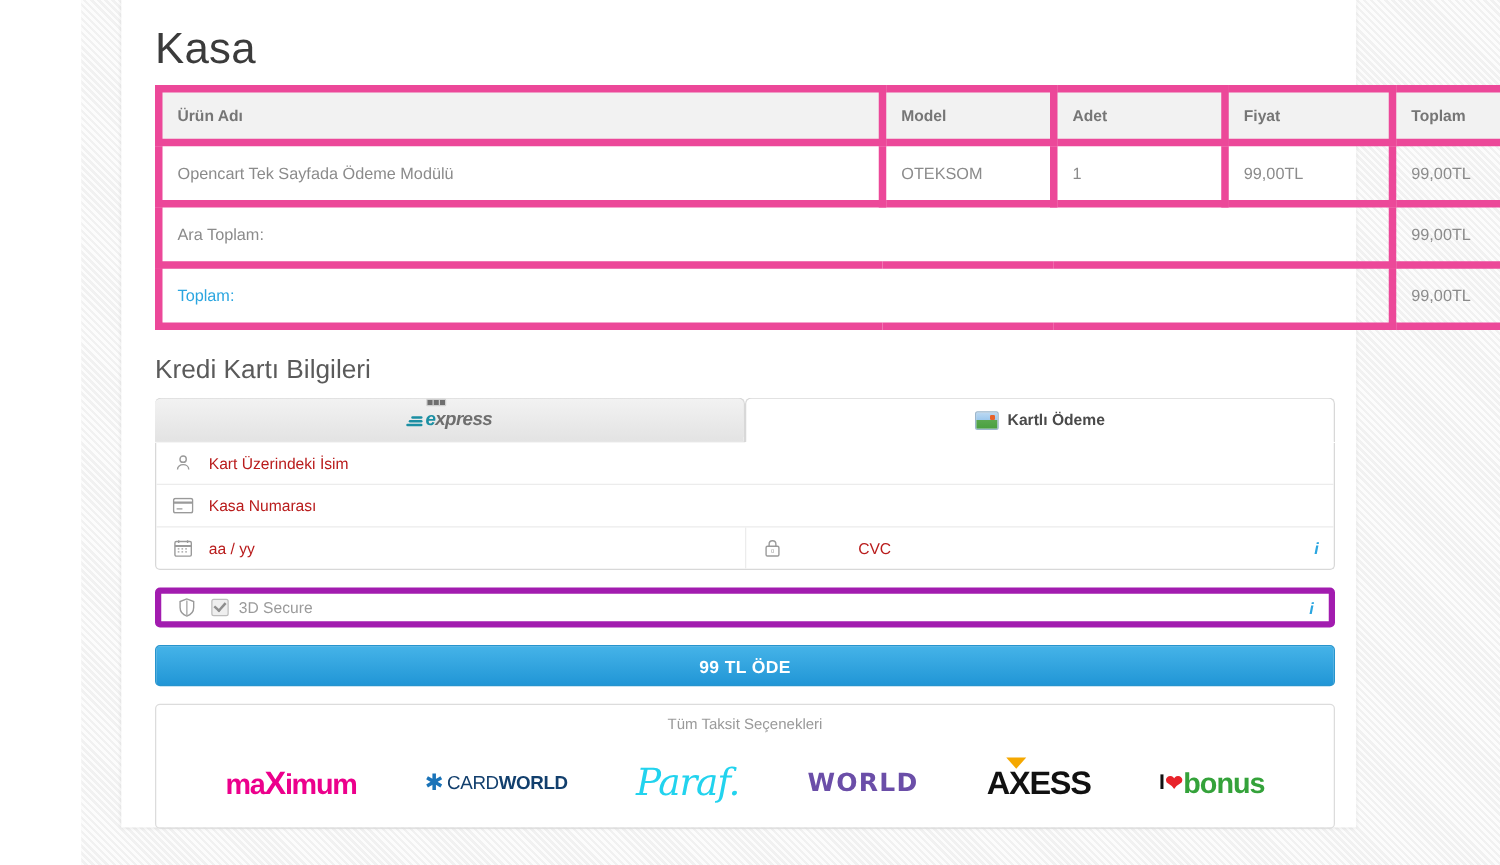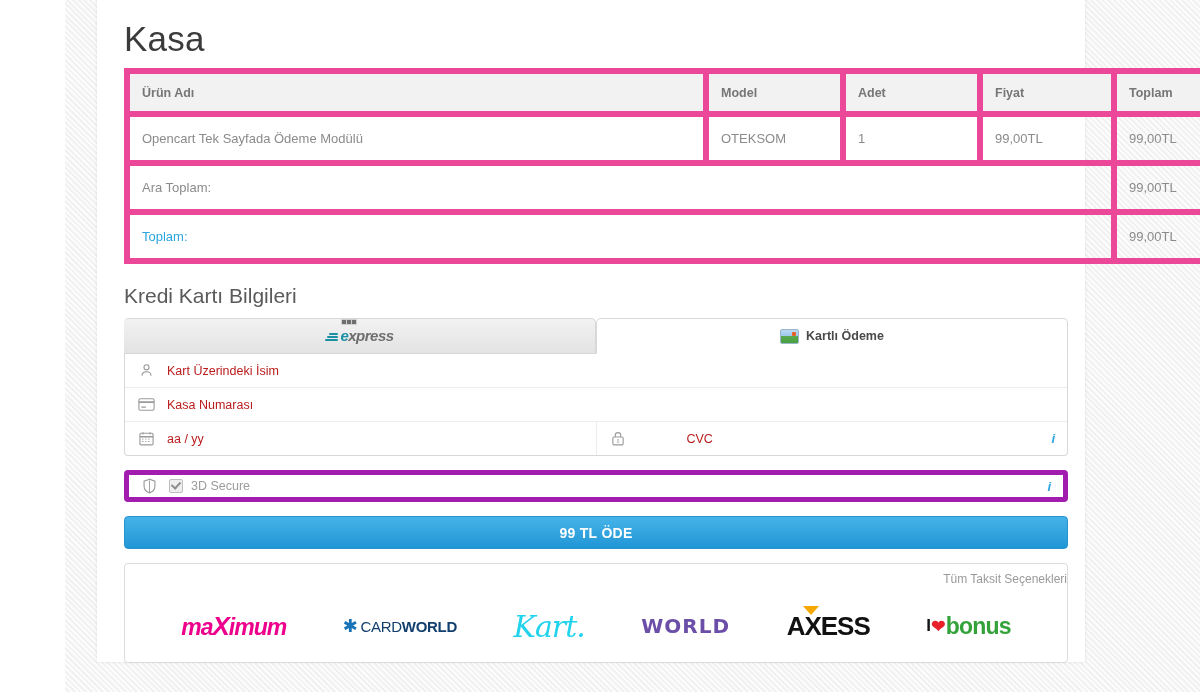--- a/index.html
+++ b/index.html
@@ -175,24 +175,24 @@
     display:flex; align-items:center; justify-content:center;
     letter-spacing:0.3px; box-sizing:border-box; cursor:pointer;
   }
 
   .inst-box {
     margin: 14px 0 0 13px;
     width: 944px; height: 100px;
     border:1px solid #dcdcdc; border-radius:4px;
     box-sizing:border-box; padding-top:8px;
   }
-  .inst-title { text-align:right; font-size:12px; color:#9a9a9a; }
+  .inst-title { text-align:center; font-size:12px; color:#9a9a9a; }
   .logos { display:flex; align-items:center; justify-content:space-around; margin-top:12px; padding:0 28px; height:56px;}
 
-  .lg-maximum { font-size:23px; font-weight:bold; color:#ec008c; font-style:italic; letter-spacing:-1px; }
+  .lg-maximum { font-size:23px; font-weight:bold; color:#ec008c; letter-spacing:-1px; }
   .lg-maximum .x { color:#ec008c; font-size:26px; }
   .lg-cardfinans { display:flex; align-items:center; color:#123f6d; font-size:15px; letter-spacing:-0.3px;}
   .lg-cardfinans .ast { color:#1a73b8; font-size:18px; margin-right:3px; }
   .lg-cardfinans b { font-weight:bold; }
   .lg-paraf { font-family:"DejaVu Serif", serif; font-style:italic; font-size:30px; color:#22d3ee; letter-spacing:-1px; }
   .lg-world { font-size:20px; font-weight:bold; color:#6b4ea8; letter-spacing:1px; font-family:"DejaVu Sans", sans-serif;}
   .lg-axess { font-size:26px; font-weight:bold; color:#111; letter-spacing:-1px; position:relative; }
   .lg-axess .tri {
     position:absolute; left:16px; top:-5px;
     width:0;height:0;border-left:8px solid transparent;border-right:8px solid transparent;border-top:9px solid #f5a800;
@@ -330,21 +330,21 @@
       <span class="info-i">i</span>
     </div>
 
     <div class="pay-btn">99 TL ÖDE</div>
 
     <div class="inst-box">
       <div class="inst-title">Tüm Taksit Seçenekleri</div>
       <div class="logos">
         <span class="lg-maximum">ma<span class="x">X</span>imum</span>
         <span class="lg-cardfinans"><span class="ast">✱</span>CARD<b>WORLD</b></span>
-        <span class="lg-paraf">Kart.</span>
+        <span class="lg-paraf">Paraf.</span>
         <span class="lg-world">WORLD</span>
         <span class="lg-axess"><span class="tri"></span>AXESS</span>
         <span class="lg-bonus"><span class="i">I</span><span class="hrt">❤</span>bonus</span>
       </div>
     </div>
 
   </div>
 </div>
 
 </body></html>

